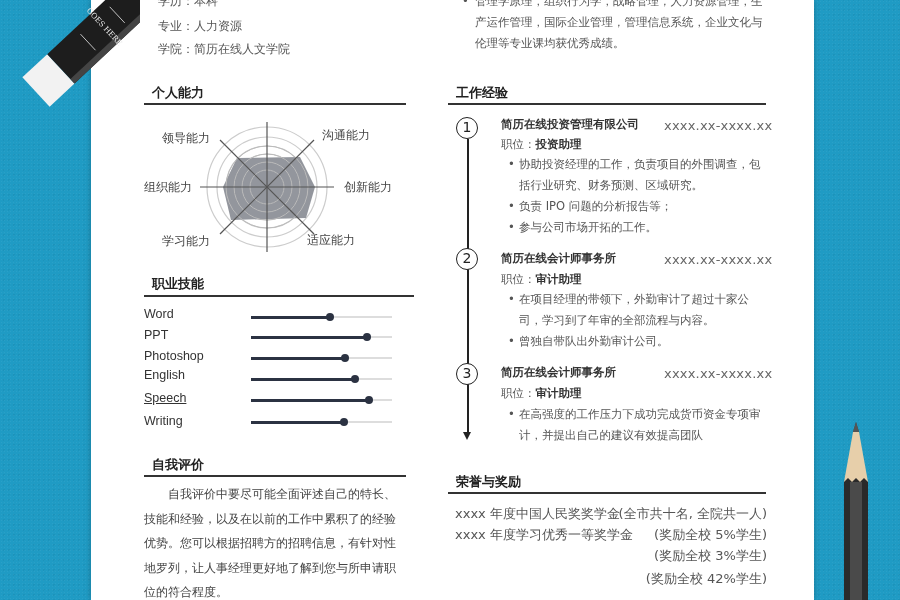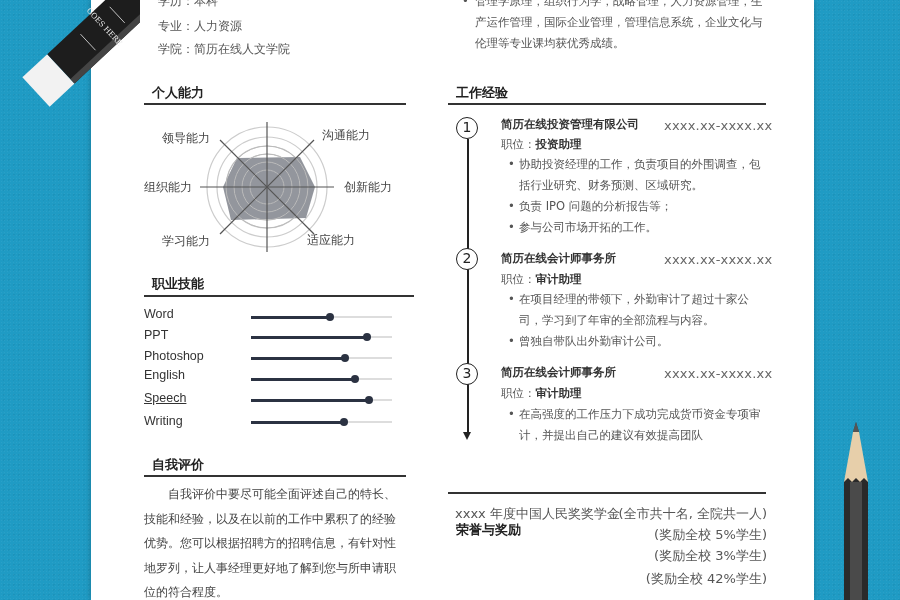--- a/index.html
+++ b/index.html
@@ -181,19 +181,19 @@
 
 <div class="tl-num" style="top:363px;">3</div>
 <div class="job-co" style="top:365px;">简历在线会计师事务所</div>
 <div class="job-date" style="top:366px;">xxxx.xx-xxxx.xx</div>
 <div class="job-pos" style="top:386px;"><span>职位：</span><b>审计助理</b></div>
 <div class="bullet" style="top:404px;">
     <span class="dot">•</span>
     <span class="txt">在高强度的工作压力下成功完成货币资金专项审计，并提出自己的建议有效提高团队</span>
   </div>
 
-<div class="sec-title" style="left:456px;top:473px;margin-top:48px;">荣誉与奖励</div>
+<div class="sec-title" style="left:456px;top:473px;">荣誉与奖励</div>
 <div class="sec-rule" style="left:448px;top:492px;width:318px;"></div>
 
 <div class="award" style="top:505px;"><span>xxxx  年度中国人民奖奖学金</span><span class="right">(全市共十名, 全院共一人)</span></div>
-<div class="award" style="top:526px;"><span class="right">(奖励全校 5%学生)</span></div>
+<div class="award" style="top:526px;"><span>xxxx 年度学习优秀一等奖学金</span><span class="right">(奖励全校 5%学生)</span></div>
 <div class="award" style="top:547px;"><span class="right">(奖励全校 3%学生)</span></div>
 <div class="award" style="top:570px;"><span class="right">(奖励全校 42%学生)</span></div>
 
 </body></html>

